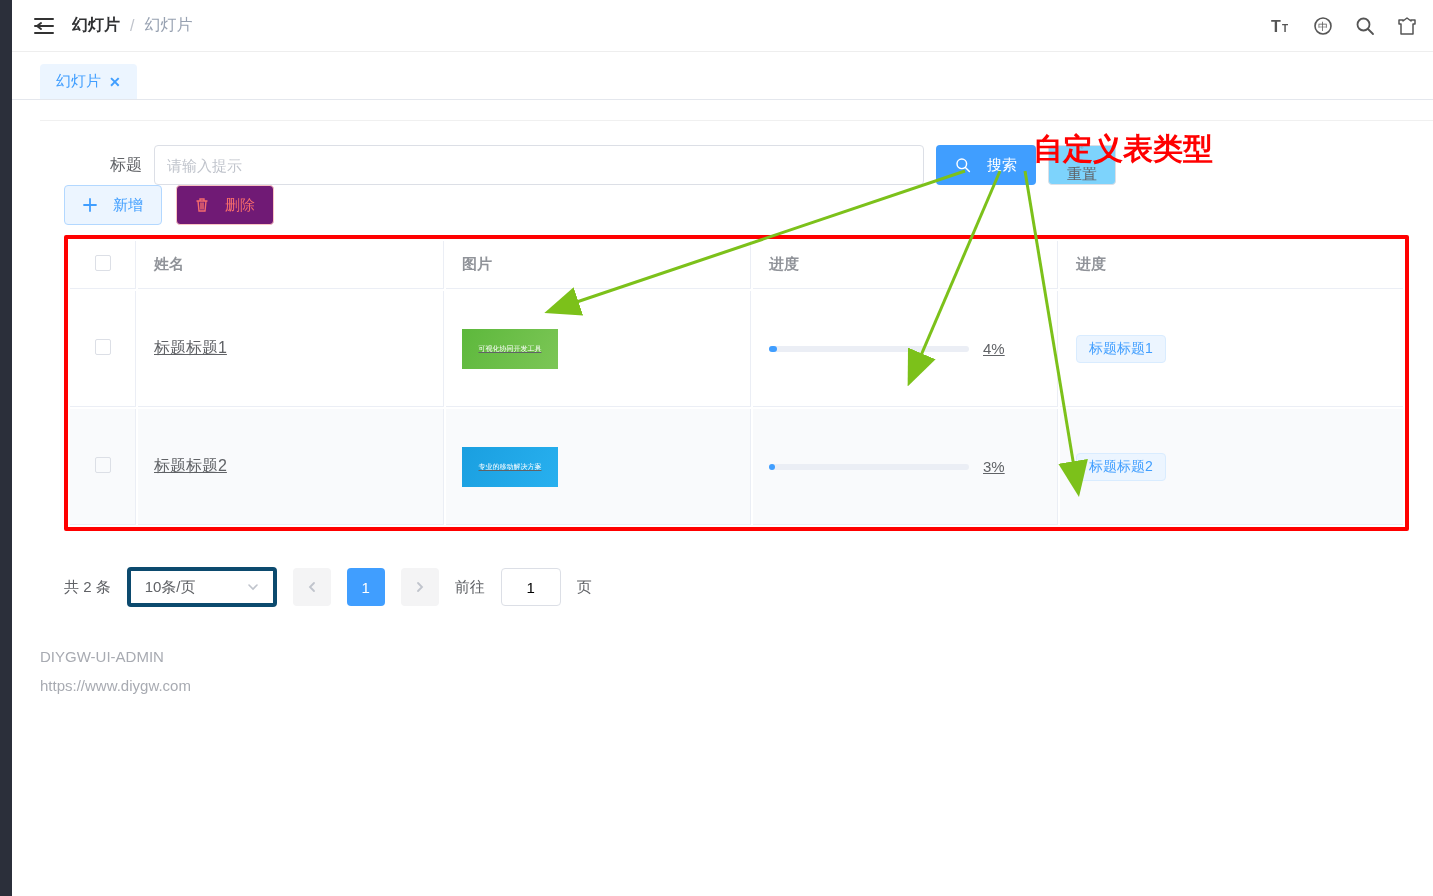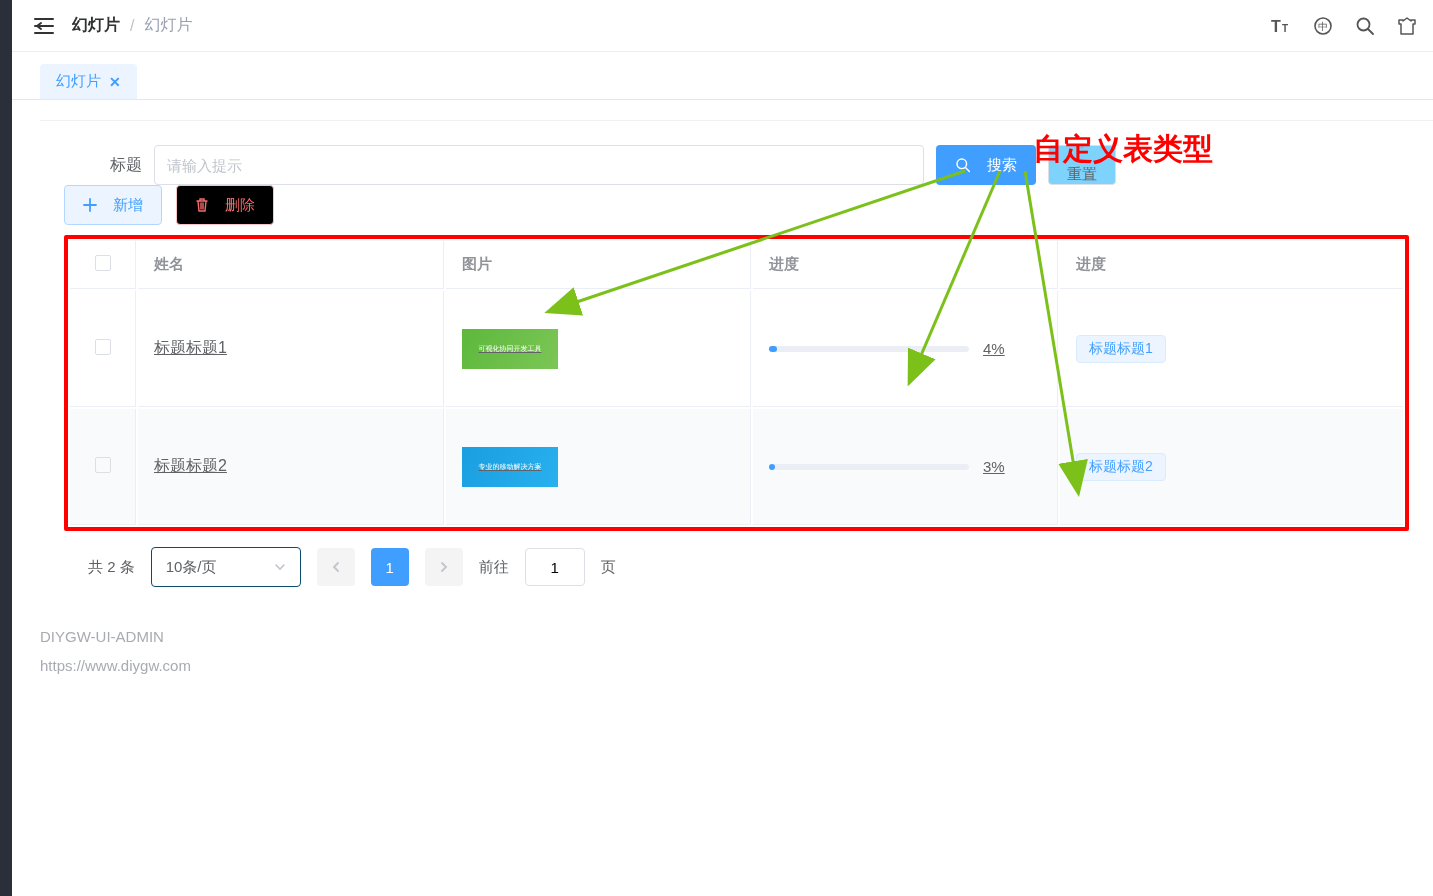--- a/index.html
+++ b/index.html
@@ -158,29 +158,29 @@
       display: flex;
       gap: 14px;
       margin-bottom: 10px;
     }
     .btn-plain-primary {
       background: #ecf5ff;
       color: #409eff;
       border: 1px solid #b3d8ff;
     }
     .btn-plain-danger {
-      background: #000000;
+      background: #701a75;
       color: #f56c6c;
       border: 1px solid #fbc4c4;
     }
     
     .table-wrap {
       border: 4px solid #ff0000;
       border-radius: 2px;
-      margin-bottom: 16px;
+      margin-bottom: 36px;
       position: relative;
     }
     .table {
       width: 100%;
       table-layout: fixed;
     }
     .table th, .table td {
       text-align: left;
       border-bottom: 1px solid #ebeef5;
       padding: 0;
@@ -271,26 +271,25 @@
     
     .table th, .table td { border-right: 1px solid #ebeef5; }
     .table th:last-child, .table td:last-child { border-right: none; }
     
     .pagination-row {
       display: flex;
       align-items: center;
       gap: 16px;
       font-size: 15px;
       color: #606266;
-      margin-left: 24px;
     }
     .page-select {
       width: 150px;
       height: 40px;
-      border: 1px solid #0c4a6e;
+      border: 4px solid #0c4a6e;
       border-radius: 4px;
       display: flex;
       align-items: center;
       justify-content: space-between;
       padding: 16px 14px;
       cursor: pointer;
     }
     .page-btn {
       width: 38px;
       height: 38px;

